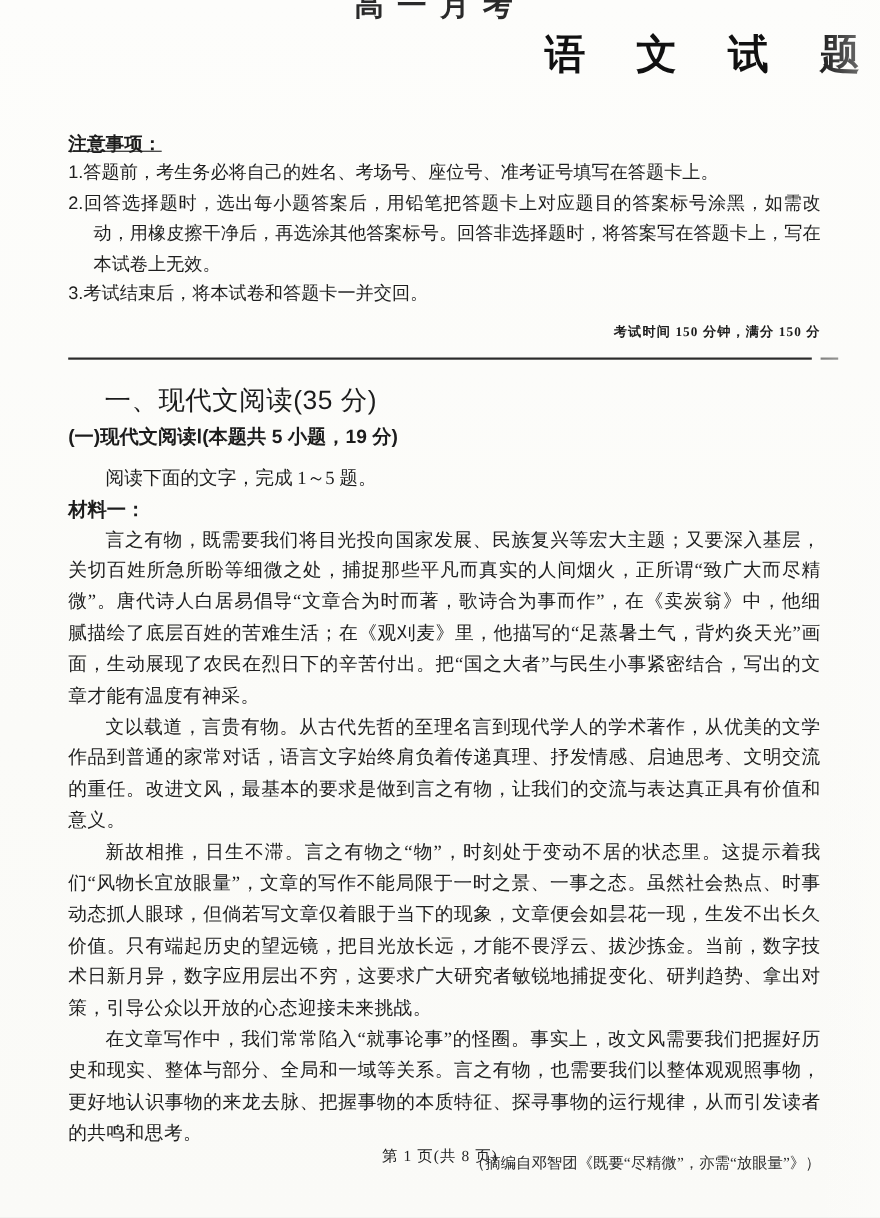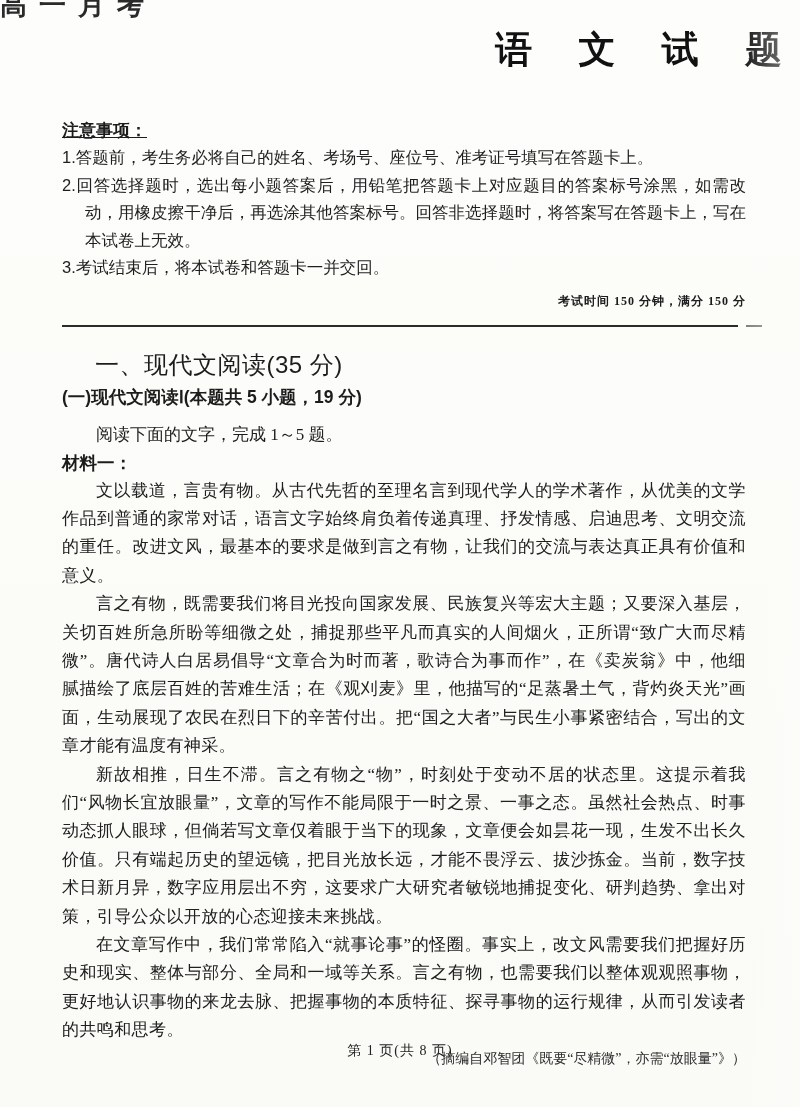--- a/index.html
+++ b/index.html
@@ -24,21 +24,21 @@
     top: 0; right: 0;
     width: 60px; height: 100%;
     background: linear-gradient(to right, rgba(252,252,250,0), rgba(252,252,250,0.55));
     pointer-events: none;
     z-index: 5;
   }
   
   .cut-title {
     height: 18px;
     overflow: hidden;
-    text-align: left;
+    text-align: center;
   }
   .cut-title .cut-inner {
     display: inline-block;
     margin-top: -13px;
     font-family: "Liberation Sans", sans-serif;
     font-weight: bold;
     font-size: 27px;
     letter-spacing: 12px;
     color: #2a2a2a;
   }
@@ -183,22 +183,22 @@
     </div>
 
     <div class="section-heading">一、现代文阅读(35 分)</div>
 
     <div class="subsection-heading">(一)现代文阅读Ⅰ(本题共 5 小题，19 分)</div>
 
     <div class="instruction">阅读下面的文字，完成 1～5 题。</div>
 
     <div class="material-label">材料一：</div>
 
+    <p class="body-para">言之有物，既需要我们将目光投向国家发展、民族复兴等宏大主题；又要深入基层，关切百姓所急所盼等细微之处，捕捉那些平凡而真实的人间烟火，正所谓“致广大而尽精微”。唐代诗人白居易倡导“文章合为时而著，歌诗合为事而作”，在《卖炭翁》中，他细腻描绘了底层百姓的苦难生活；在《观刈麦》里，他描写的“足蒸暑土气，背灼炎天光”画面，生动展现了农民在烈日下的辛苦付出。把“国之大者”与民生小事紧密结合，写出的文章才能有温度有神采。</p>
     <p class="body-para">文以载道，言贵有物。从古代先哲的至理名言到现代学人的学术著作，从优美的文学作品到普通的家常对话，语言文字始终肩负着传递真理、抒发情感、启迪思考、文明交流的重任。改进文风，最基本的要求是做到言之有物，让我们的交流与表达真正具有价值和意义。</p>
-    <p class="body-para">言之有物，既需要我们将目光投向国家发展、民族复兴等宏大主题；又要深入基层，关切百姓所急所盼等细微之处，捕捉那些平凡而真实的人间烟火，正所谓“致广大而尽精微”。唐代诗人白居易倡导“文章合为时而著，歌诗合为事而作”，在《卖炭翁》中，他细腻描绘了底层百姓的苦难生活；在《观刈麦》里，他描写的“足蒸暑土气，背灼炎天光”画面，生动展现了农民在烈日下的辛苦付出。把“国之大者”与民生小事紧密结合，写出的文章才能有温度有神采。</p>
     <p class="body-para">新故相推，日生不滞。言之有物之“物”，时刻处于变动不居的状态里。这提示着我们“风物长宜放眼量”，文章的写作不能局限于一时之景、一事之态。虽然社会热点、时事动态抓人眼球，但倘若写文章仅着眼于当下的现象，文章便会如昙花一现，生发不出长久价值。只有端起历史的望远镜，把目光放长远，才能不畏浮云、拔沙拣金。当前，数字技术日新月异，数字应用层出不穷，这要求广大研究者敏锐地捕捉变化、研判趋势、拿出对策，引导公众以开放的心态迎接未来挑战。</p>
     <p class="body-para">在文章写作中，我们常常陷入“就事论事”的怪圈。事实上，改文风需要我们把握好历史和现实、整体与部分、全局和一域等关系。言之有物，也需要我们以整体观观照事物，更好地认识事物的来龙去脉、把握事物的本质特征、探寻事物的运行规律，从而引发读者的共鸣和思考。</p>
 
     <div class="attribution">（摘编自邓智团《既要“尽精微”，亦需“放眼量”》）</div>
   </div>
 
   <div class="page-footer">第 1 页(共 8 页)</div>
 </div>
 
 </body></html>

